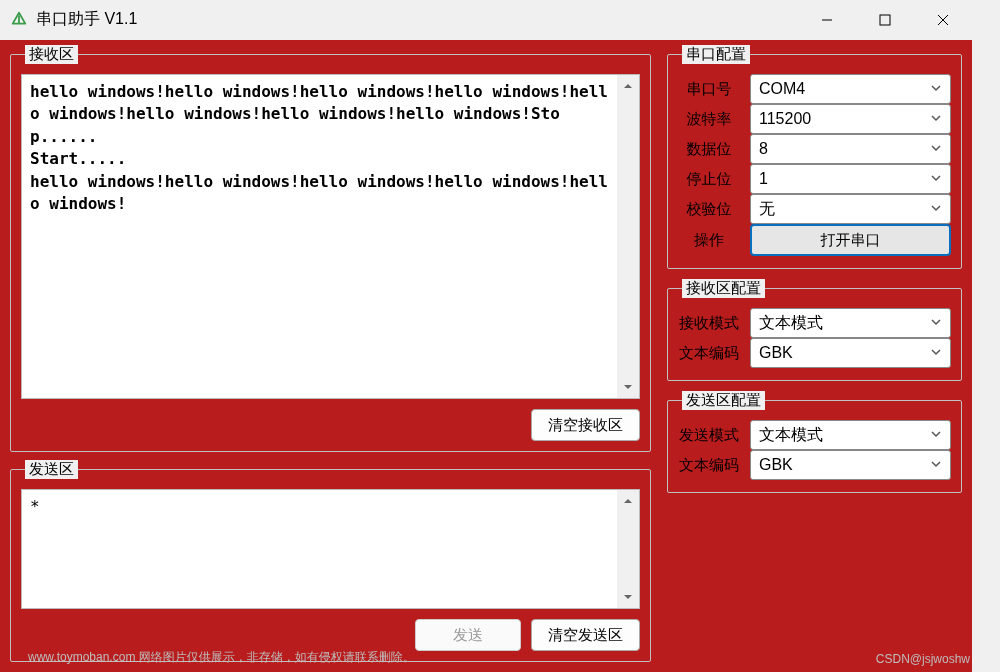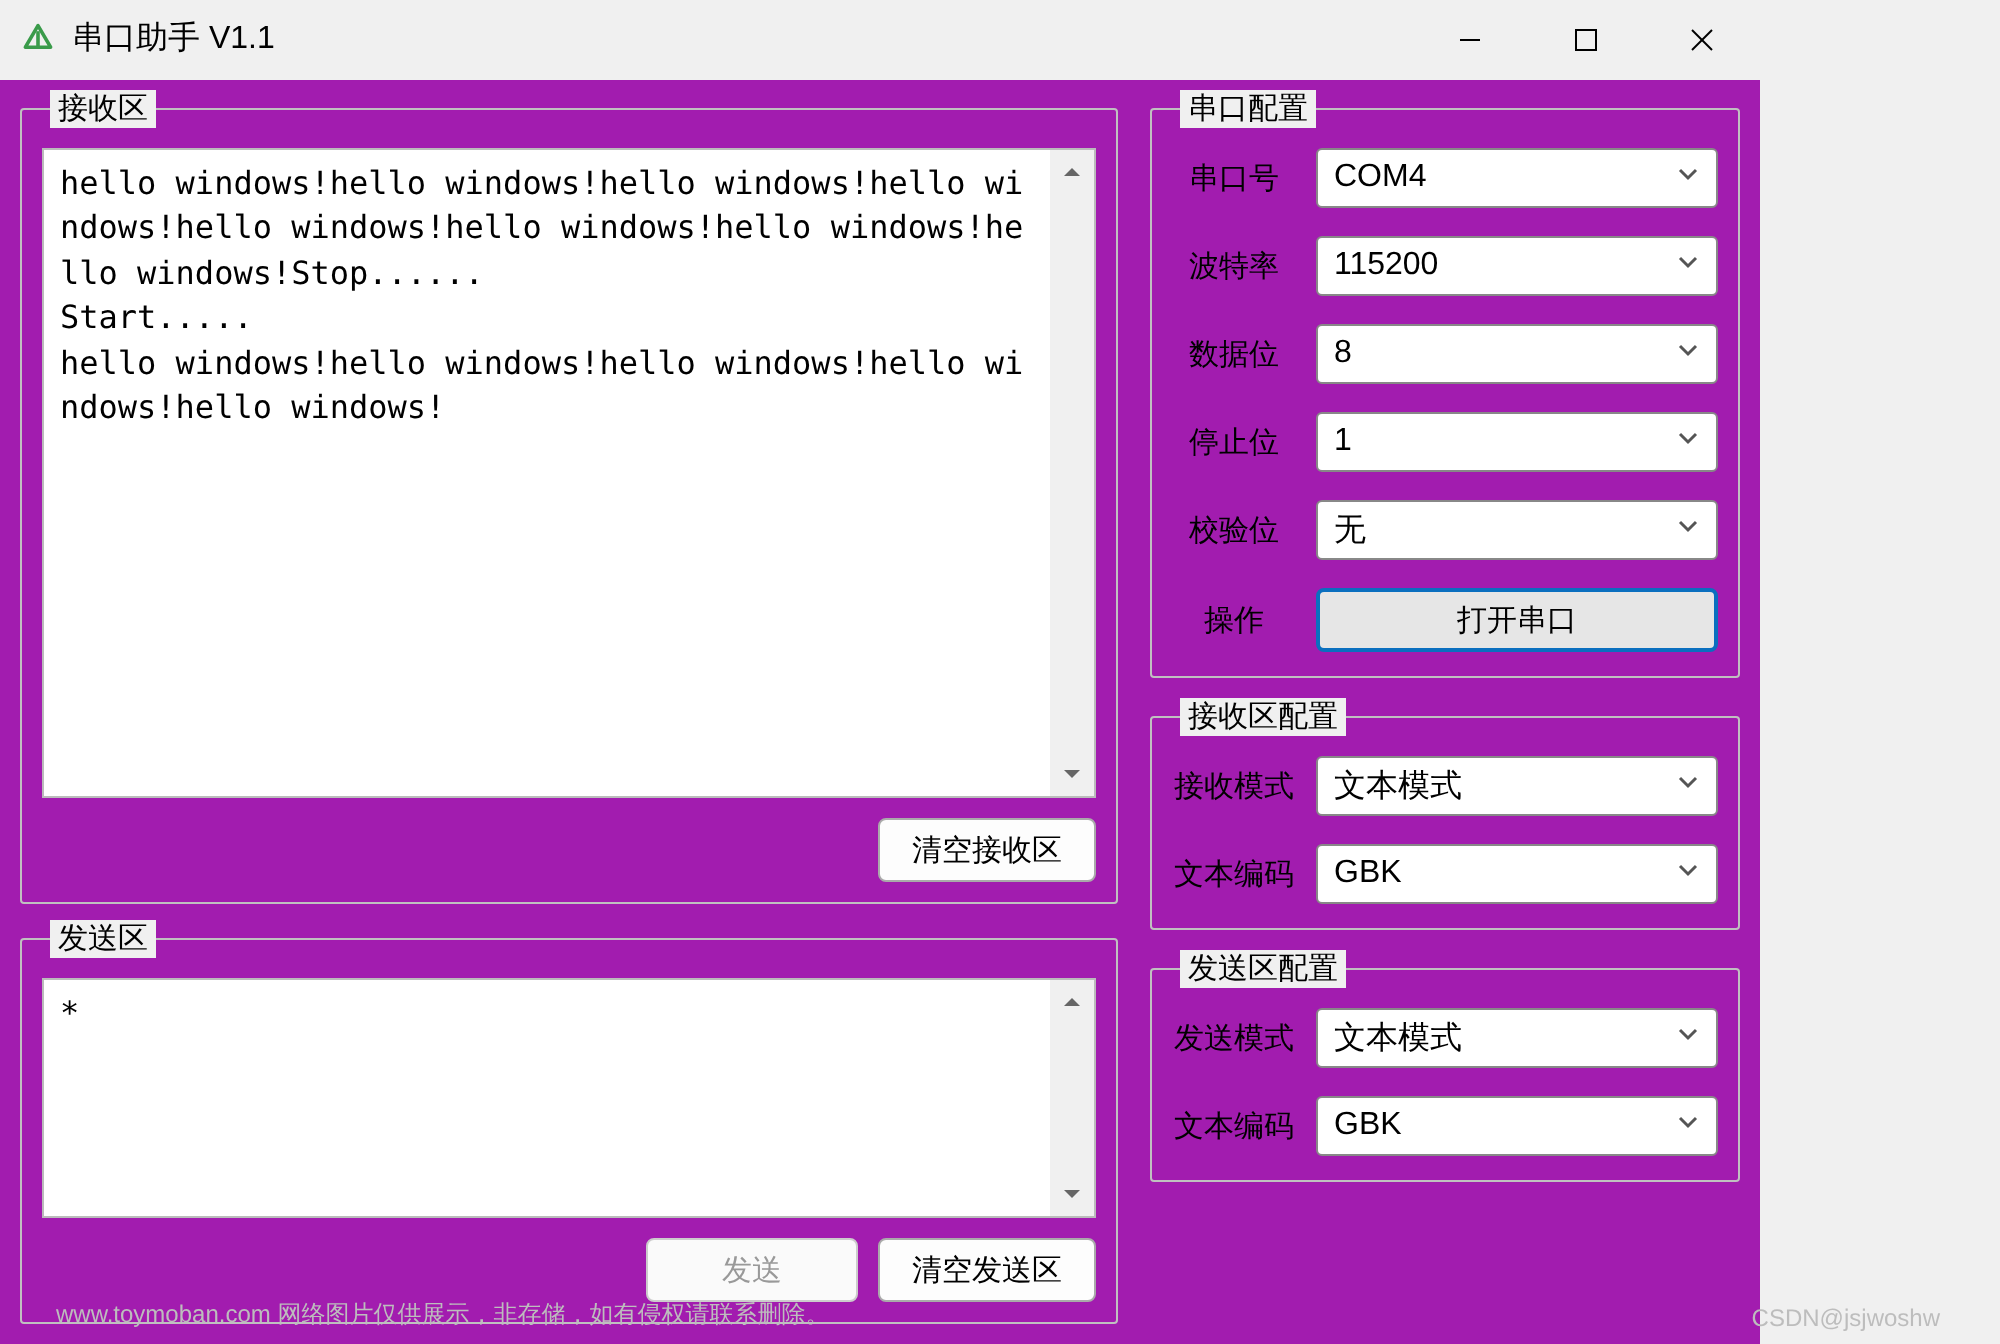--- a/index.html
+++ b/index.html
@@ -6,22 +6,22 @@
 body {
   font-family: "Microsoft YaHei", "SimSun", sans-serif;
   font-size: 15px;
   background: #f0f0f0;
   width: 1000px;
   height: 672px;
   overflow: hidden;
   position: relative;
 }
 .window {
-  background: #a21caf;
-  width: 880px;
+  background: #b91c1c;
+  width: 972px;
   height: 672px;
   display: flex;
   flex-direction: column;
 }
 .titlebar {
   height: 40px;
   display: flex;
   align-items: center;
   padding-left: 10px;
   background: #f0f0f0;
@@ -104,21 +104,21 @@
   align-items: center;
   justify-content: space-between;
   border-left: 0px solid #e5e5e5;
 }
 .textwrap .scrollbar .arrow {
   width: 22px; height: 22px;
   display:flex;align-items:center;justify-content:center;
   color:#555;
 }
 
-.receive-box { height: 340px; }
+.receive-box { height: 340px; font-weight: bold; }
 .send-box { height: 120px; }
 
 .btnrow {
   display: flex;
   justify-content: flex-end;
   gap: 10px;
   margin-top: 10px;
 }
 button.btn {
   height: 32px;
@@ -129,21 +129,20 @@
   font-size: 15px;
   font-family: Liberation Sans, sans-serif;
   min-width: 106px;
   cursor: pointer;
 }
 button.btn.disabled { color:#999; border-color:#ccc; background:#fafafa; cursor:default;}
 
 .cfgrow {
   display: flex;
   align-items: center;
-  margin-bottom: 14px;
   gap: 10px;
 }
 .cfgrow:last-child { margin-bottom: 2px; }
 .cfgrow .lbl {
   width: 62px;
   text-align: center;
   font-size: 15px;
 }
 .combo {
   flex: 1;

